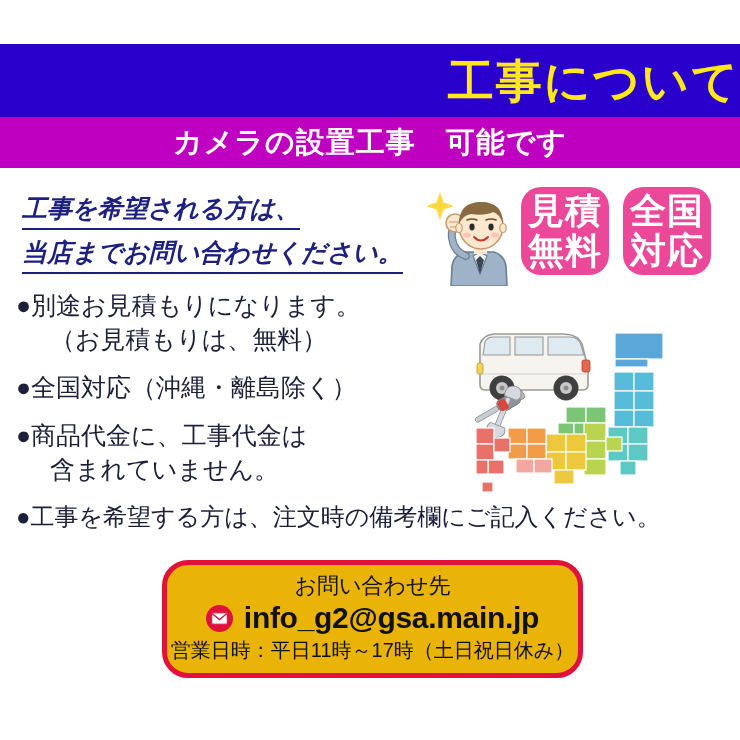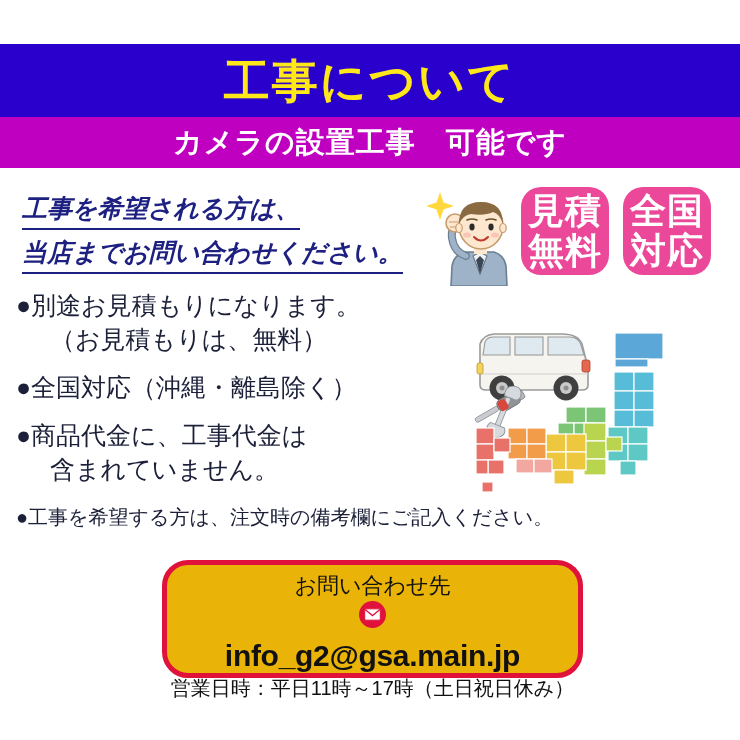--- a/index.html
+++ b/index.html
@@ -28,21 +28,21 @@
   .band-magenta {
     position: absolute;
     left: 0; top: 117px;
     width: 740px; height: 51px;
     background: #c000c0;
   }
   .title-main {
     position: absolute;
     left: 0; top: 48px;
     width: 740px;
-    text-align: center;
+    text-align: right;
     font-size: 46px;
     font-weight: bold;
     color: #ffe81a;
     letter-spacing: 2px;
     line-height: 66px;
     white-space: nowrap;
   }
   .title-sub {
     position: absolute;
     left: 0; top: 120px;
@@ -79,21 +79,21 @@
     position: absolute;
     left: 16px; top: 288px;
     width: 720px;
     color: #1b1f38;
     font-size: 25px;
     line-height: 34px;
   }
   .bullet-item { margin-bottom: 14px; }
   .bullet-item .l1 { display: block; white-space: nowrap; }
   .bullet-item .l2 { display: block; padding-left: 34px; white-space: nowrap; }
-  .bullet-wide { font-size: 20px; font-family: Liberation Serif, serif; }
+  .bullet-wide { font-size: 24px; font-family: Liberation Serif, serif; }
 
   
   .badges {
     position: absolute;
     left: 521px; top: 187px;
     display: flex;
     gap: 14px;
   }
   .badge {
     width: 88px; height: 88px;
@@ -140,21 +140,20 @@
     margin-top: 7px;
     font-size: 22px;
     line-height: 28px;
   }
   .contact-mailrow {
     display: flex;
     align-items: center;
     justify-content: center;
     gap: 11px;
     margin-top: 1px;
-    flex-direction: column;
   }
   .mail-icon {
     width: 27px; height: 27px;
     border-radius: 50%;
     background: #e0123c;
     display: flex;
     align-items: center;
     justify-content: center;
     flex: none;
   }

